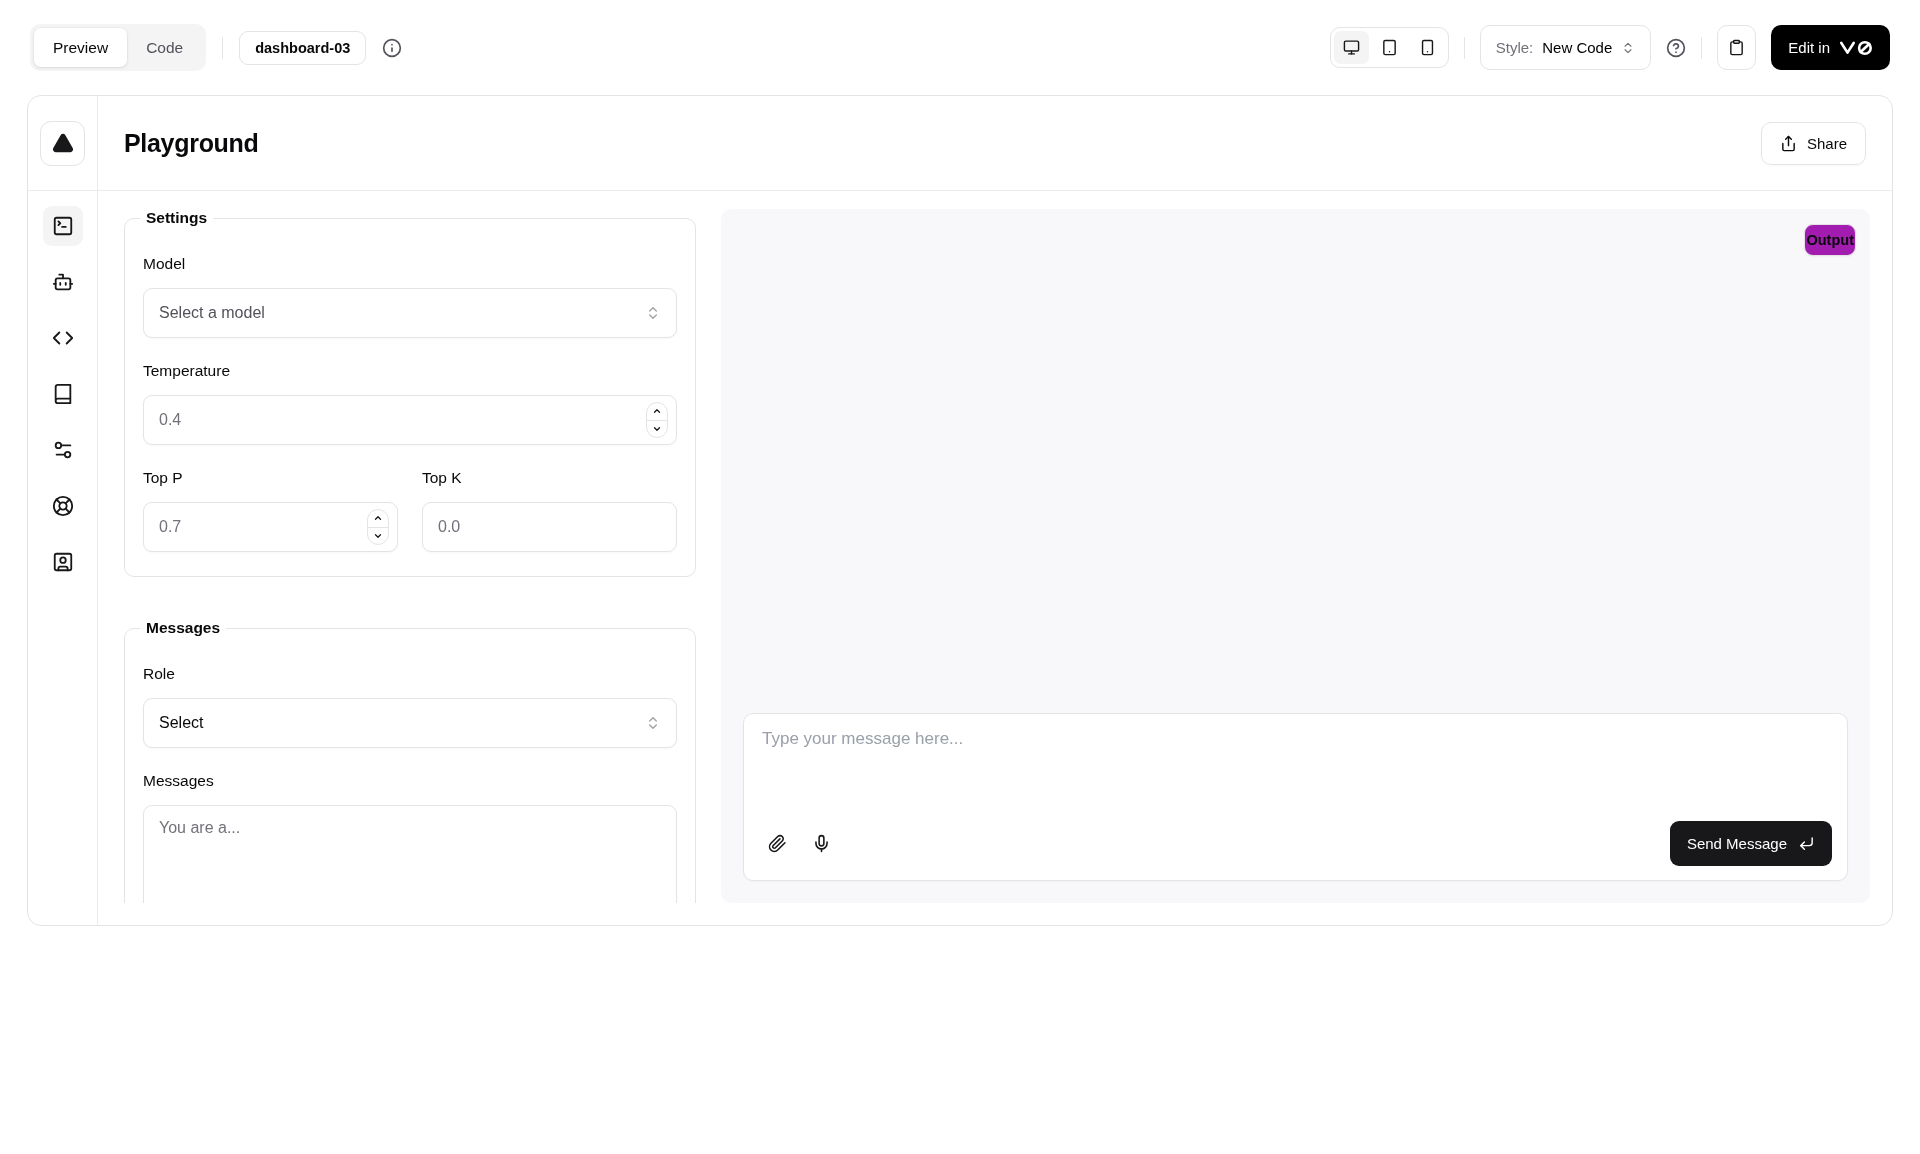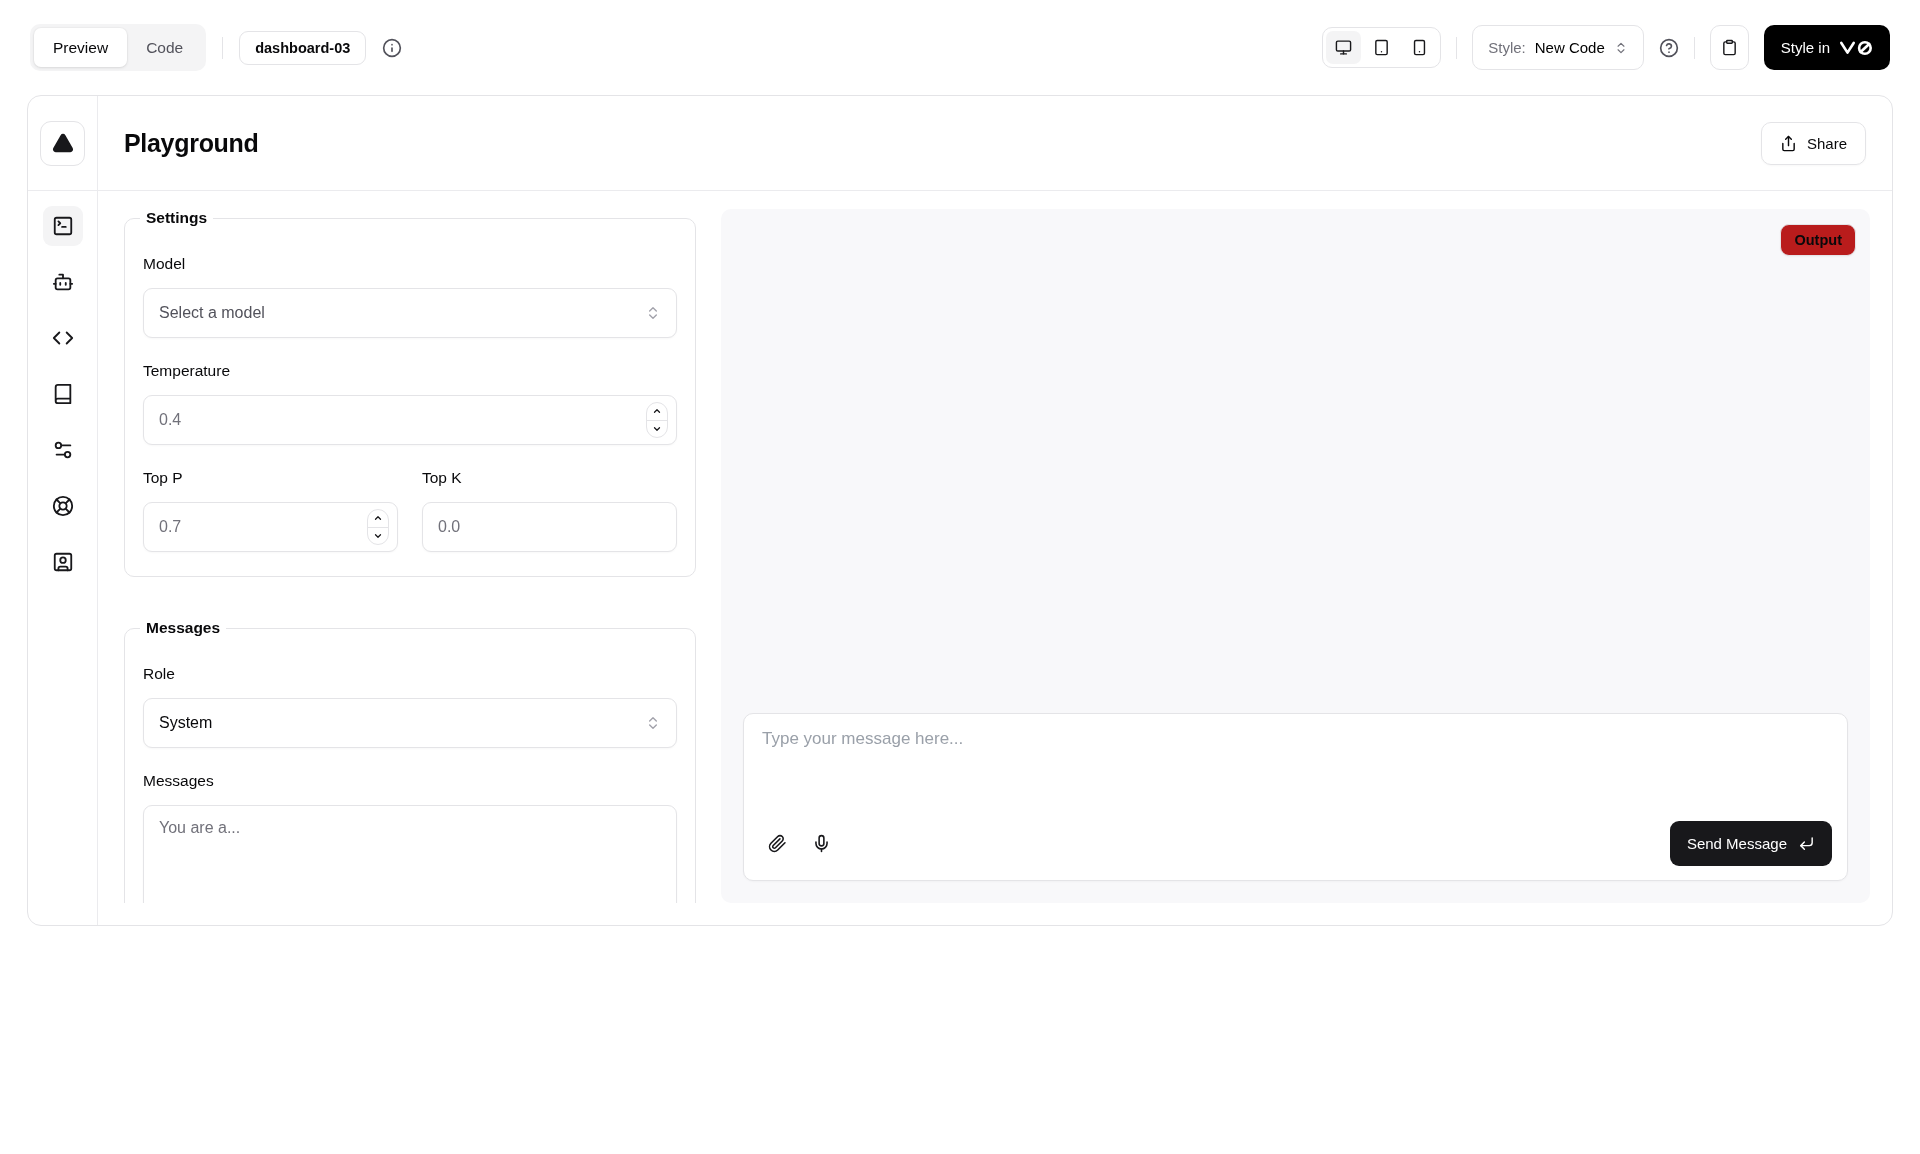--- a/index.html
+++ b/index.html
@@ -98,22 +98,22 @@
   .messages-set { margin-top:42px; }
   .ta-wrap { position:relative; }
   .content-ta { width:100%; height:213px; border:1px solid #e4e4e7; border-radius:9px; resize:none;
     padding:13px 15px; font-size:16px; color:#09090b; background:#fff; box-shadow:0 1px 2px rgba(0,0,0,.03); }
   .content-ta::placeholder { color:#71717a; }
   .resize-grip { position:absolute; right:5px; bottom:8px; width:11px; height:11px; color:#8e8e98; pointer-events:none; }
 
   
   .output-panel { flex:1; background:#f8f8fa; border-radius:10px; position:relative;
     display:flex; flex-direction:column; justify-content:flex-end; padding:22px; min-width:0; }
-  .output-badge { position:absolute; top:15px; right:14px; background:#b91c1c; border:1px solid #e4e4e7;
-    border-radius:9px; padding:7px 13px; font-size:14.5px; font-weight:600; box-shadow:0 1px 2px rgba(0,0,0,.04); }
+  .output-badge { position:absolute; top:15px; right:14px; background:#a21caf; border:1px solid #e4e4e7;
+    border-radius:9px; padding:7px 1px; font-size:14.5px; font-weight:600; box-shadow:0 1px 2px rgba(0,0,0,.04); }
   .composer { background:#fff; border:1px solid #e4e4e7; border-radius:10px; height:168px;
     padding:13px 15px 14px; display:flex; flex-direction:column; box-shadow:0 1px 2px rgba(0,0,0,.03); }
   .composer textarea { border:none; resize:none; flex:1; font-size:17px; padding:2px 0 0 3px; background:transparent; }
   .composer textarea::placeholder { color:#9aa0a9; }
   .composer-row { display:flex; align-items:center; gap:8px; }
   .tool-btn { width:36px; height:36px; border:none; background:transparent; border-radius:8px;
     display:flex; align-items:center; justify-content:center; color:#18181b; }
   .tool-btn svg { width:19px; height:19px; }
   .send-btn { margin-left:auto; background:#18181b; color:#fff; border:none; height:45px; border-radius:9px;
     padding:8px 17px; display:flex; align-items:center; gap:11px; font-size:15px; font-weight:500; }
@@ -192,21 +192,21 @@
     <div class="vdiv"></div>
     <button class="clip-btn">
       <span>
         <svg viewBox="0 0 24 24" width="17" height="17" fill="none" stroke="currentColor" stroke-width="2" stroke-linecap="round" stroke-linejoin="round">
             <rect width="8" height="4" x="8" y="2" rx="1" ry="1"></rect>
             <path d="M16 4h2a2 2 0 0 1 2 2v14a2 2 0 0 1-2 2H6a2 2 0 0 1-2-2V6a2 2 0 0 1 2-2h2"></path>
           </svg>
       </span>
     </button>
     <button class="edit-btn">
-      <span>Style in</span>
+      <span>Edit in</span>
       <span>
         <svg viewBox="0 0 44 20" width="34" height="16" fill="none" stroke="#fff" stroke-width="3.4" stroke-linecap="round" stroke-linejoin="round">
             <path d="M3 3.5 11 16l8-12.5"></path>
             <circle cx="33.5" cy="10" r="7.5"></circle>
             <path d="m39 4.8-11 10.4"></path>
           </svg>
       </span>
     </button>
   </div>
 </div>
@@ -376,21 +376,21 @@
             </div>
           </div>
         </fieldset>
 
         <fieldset class="messages-set">
           <legend>Messages</legend>
 
           <div class="field">
             <label class="field-label">Role</label>
             <button class="control" style="cursor:pointer;">
-              <span class="val">System</span>
+              <span class="val">Select</span>
               <span>
                 <svg class="chevrons" viewBox="0 0 24 24" fill="none" stroke="currentColor" stroke-width="2" stroke-linecap="round" stroke-linejoin="round">
                     <path d="m7 15 5 5 5-5"></path>
                     <path d="m7 9 5-5 5 5"></path>
                   </svg>
               </span>
             </button>
           </div>
 
           <div class="field">

